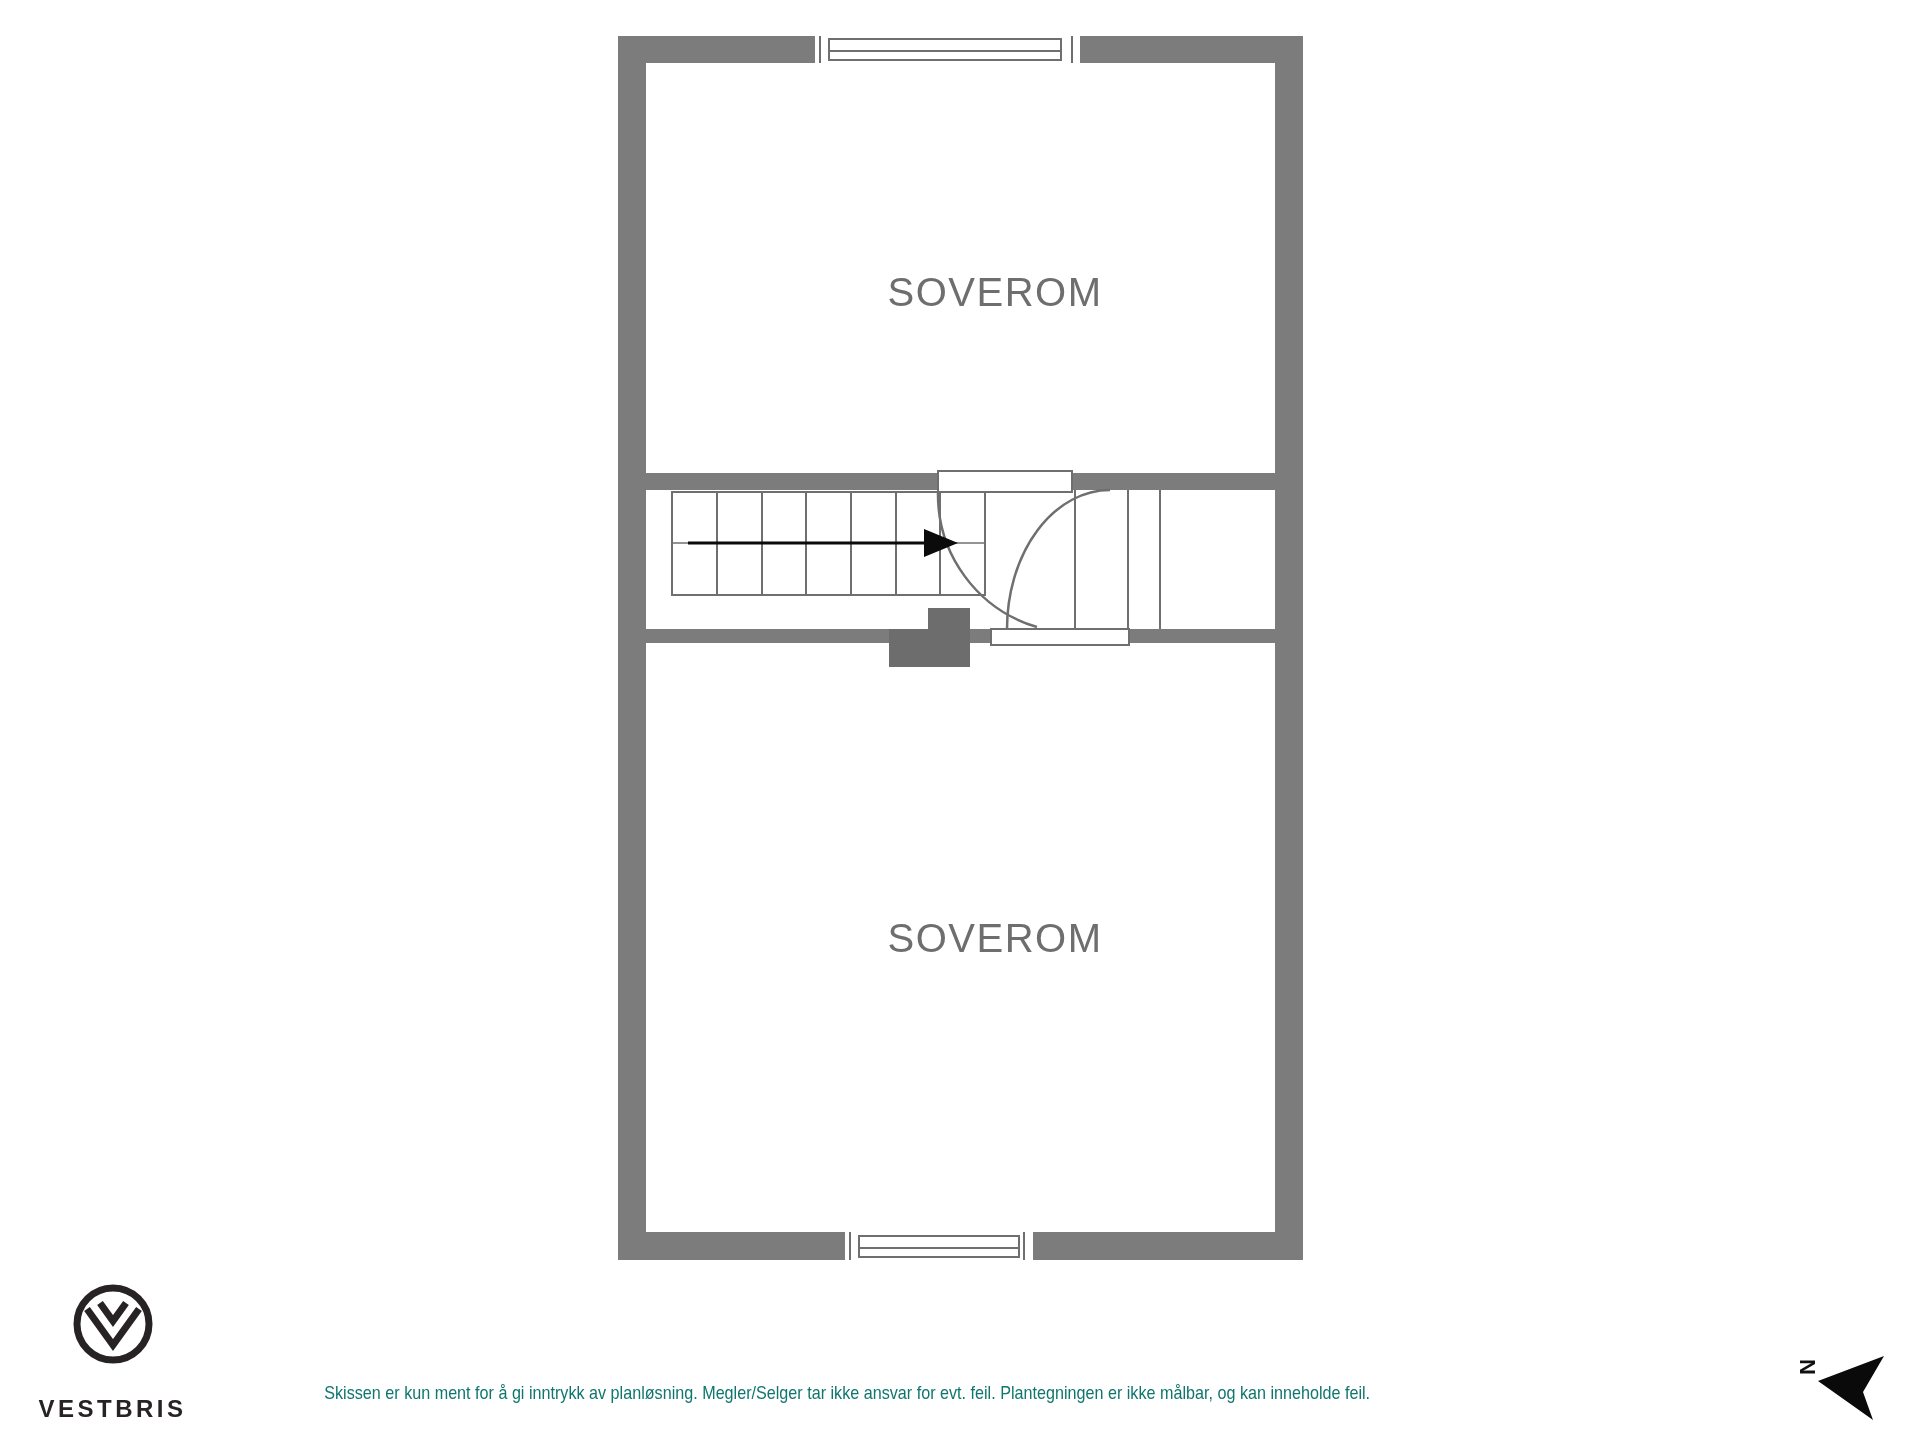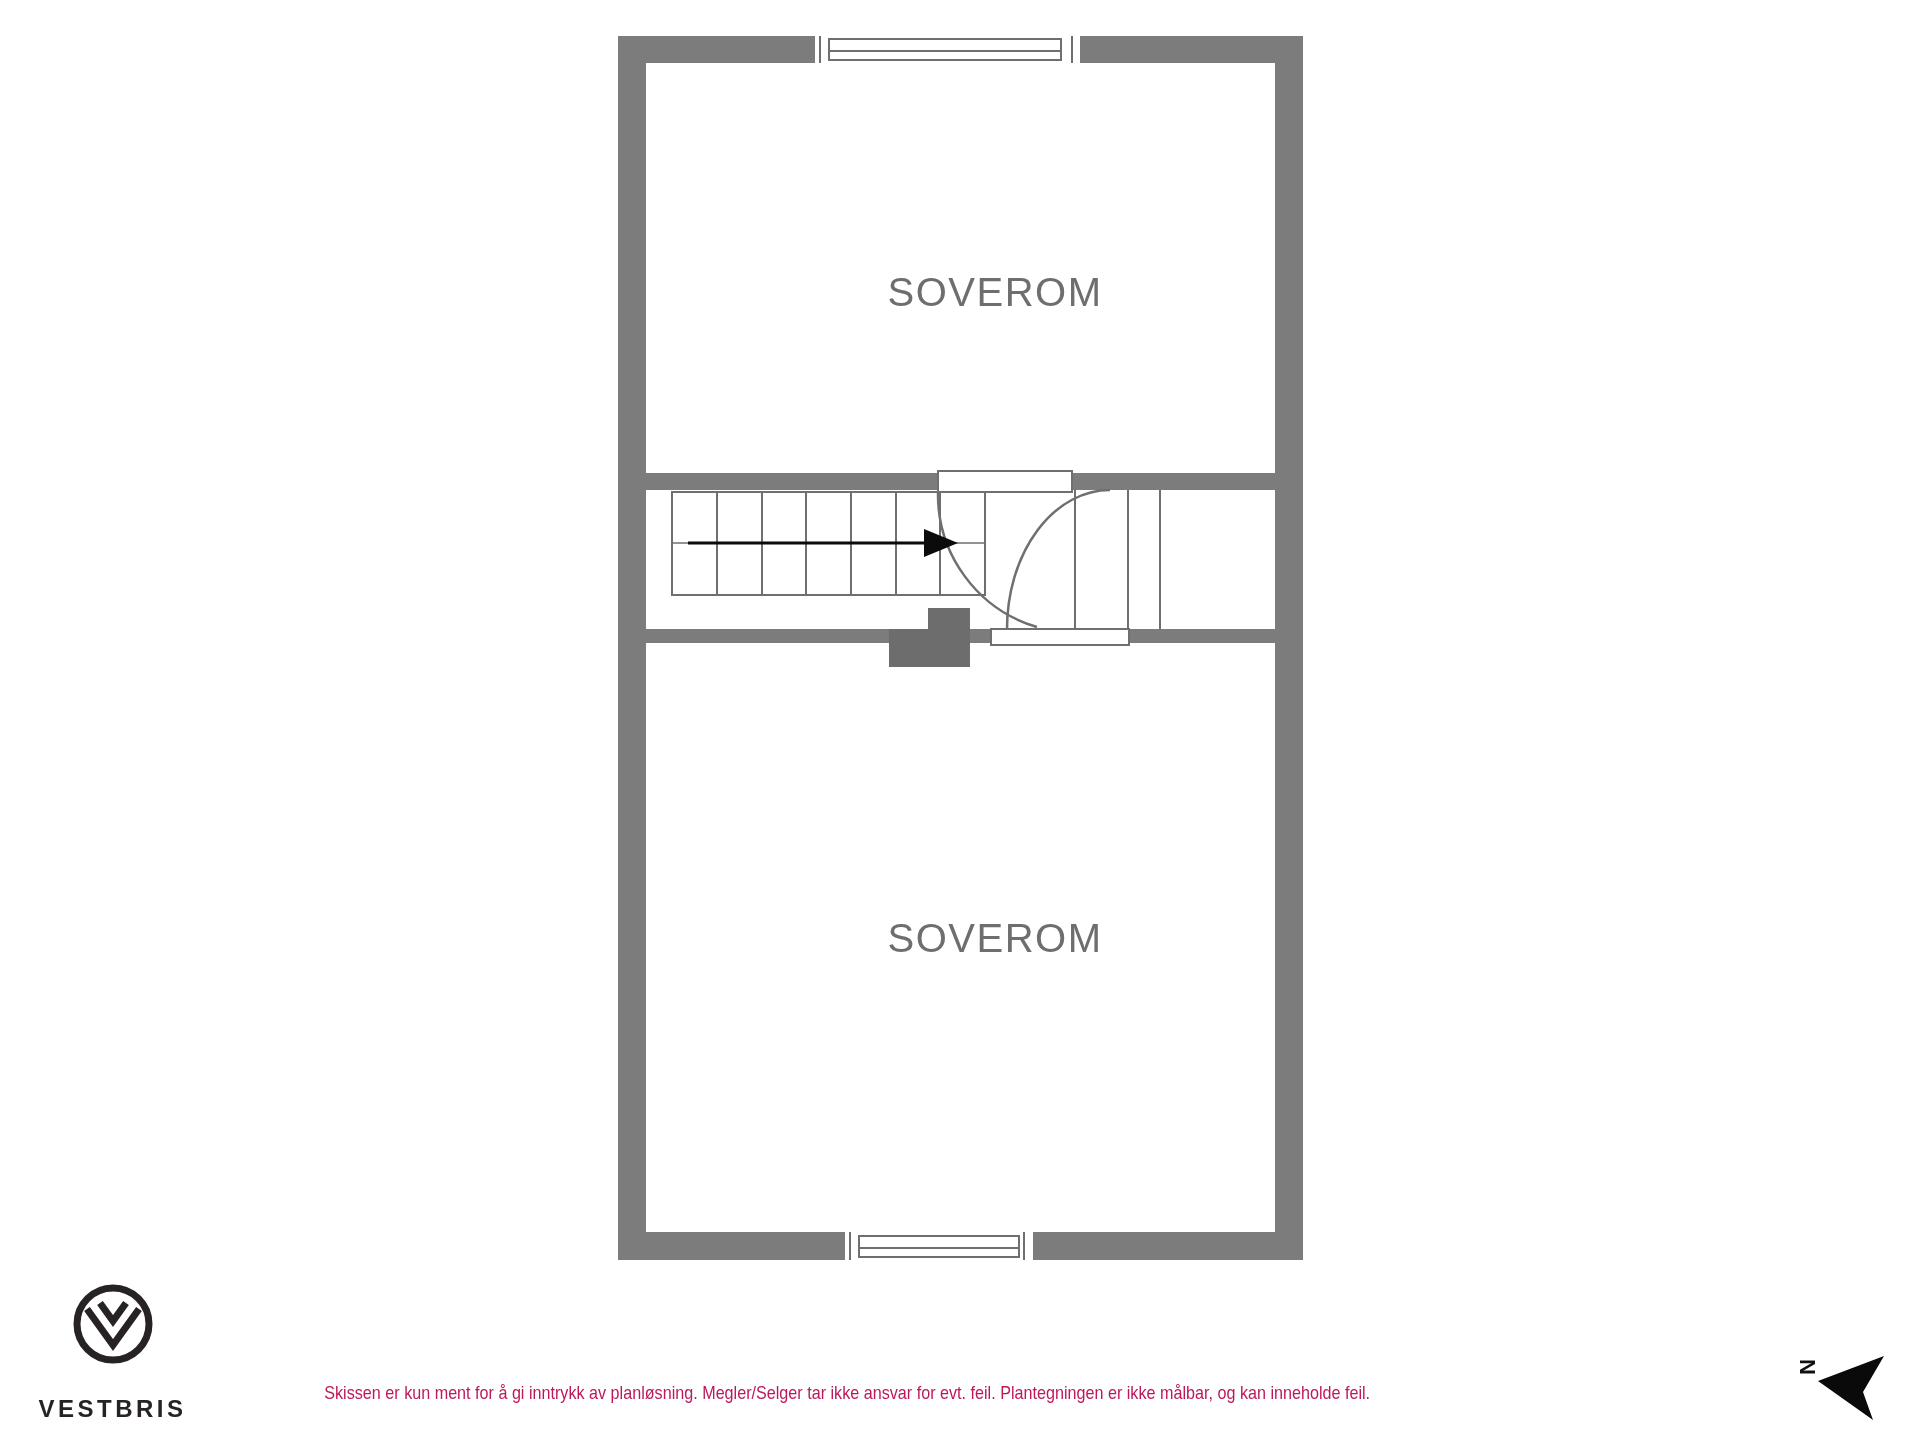--- a/index.html
+++ b/index.html
@@ -31,21 +31,21 @@
   }
   .logo{position:absolute;left:30px;top:1281px;width:165px;text-align:center;}
   .logo .ring{stroke:var(--brand-dark);stroke-width:7;fill:none;}
   .logo .vglyph{stroke:var(--brand-dark);stroke-width:7;fill:none;stroke-linejoin:miter;}
   .brand-name{
     display:block;margin-top:24px;font-size:24px;font-weight:600;
     letter-spacing:3.5px;color:var(--brand-dark);
   }
   .disclaimer{
     position:absolute;left:0;top:1382px;width:1695px;text-align:center;
-    font-size:19px;color:#be185d;
+    font-size:19px;color:#0f766e;
   }
   .disclaimer span{display:inline-block;transform:scaleX(.85);transform-origin:center;white-space:nowrap;}
   .north{position:absolute;left:1790px;top:1346px;width:110px;height:90px;}
   .north .n-label{
     position:absolute;left:4px;top:8px;width:26px;height:26px;display:flex;
     align-items:center;justify-content:center;font-size:22px;font-weight:600;color:#111;
     transform:rotate(90deg);
   }
   .north svg{position:absolute;left:20px;top:0;}
   .north .dart{fill:#0a0a0a;}

